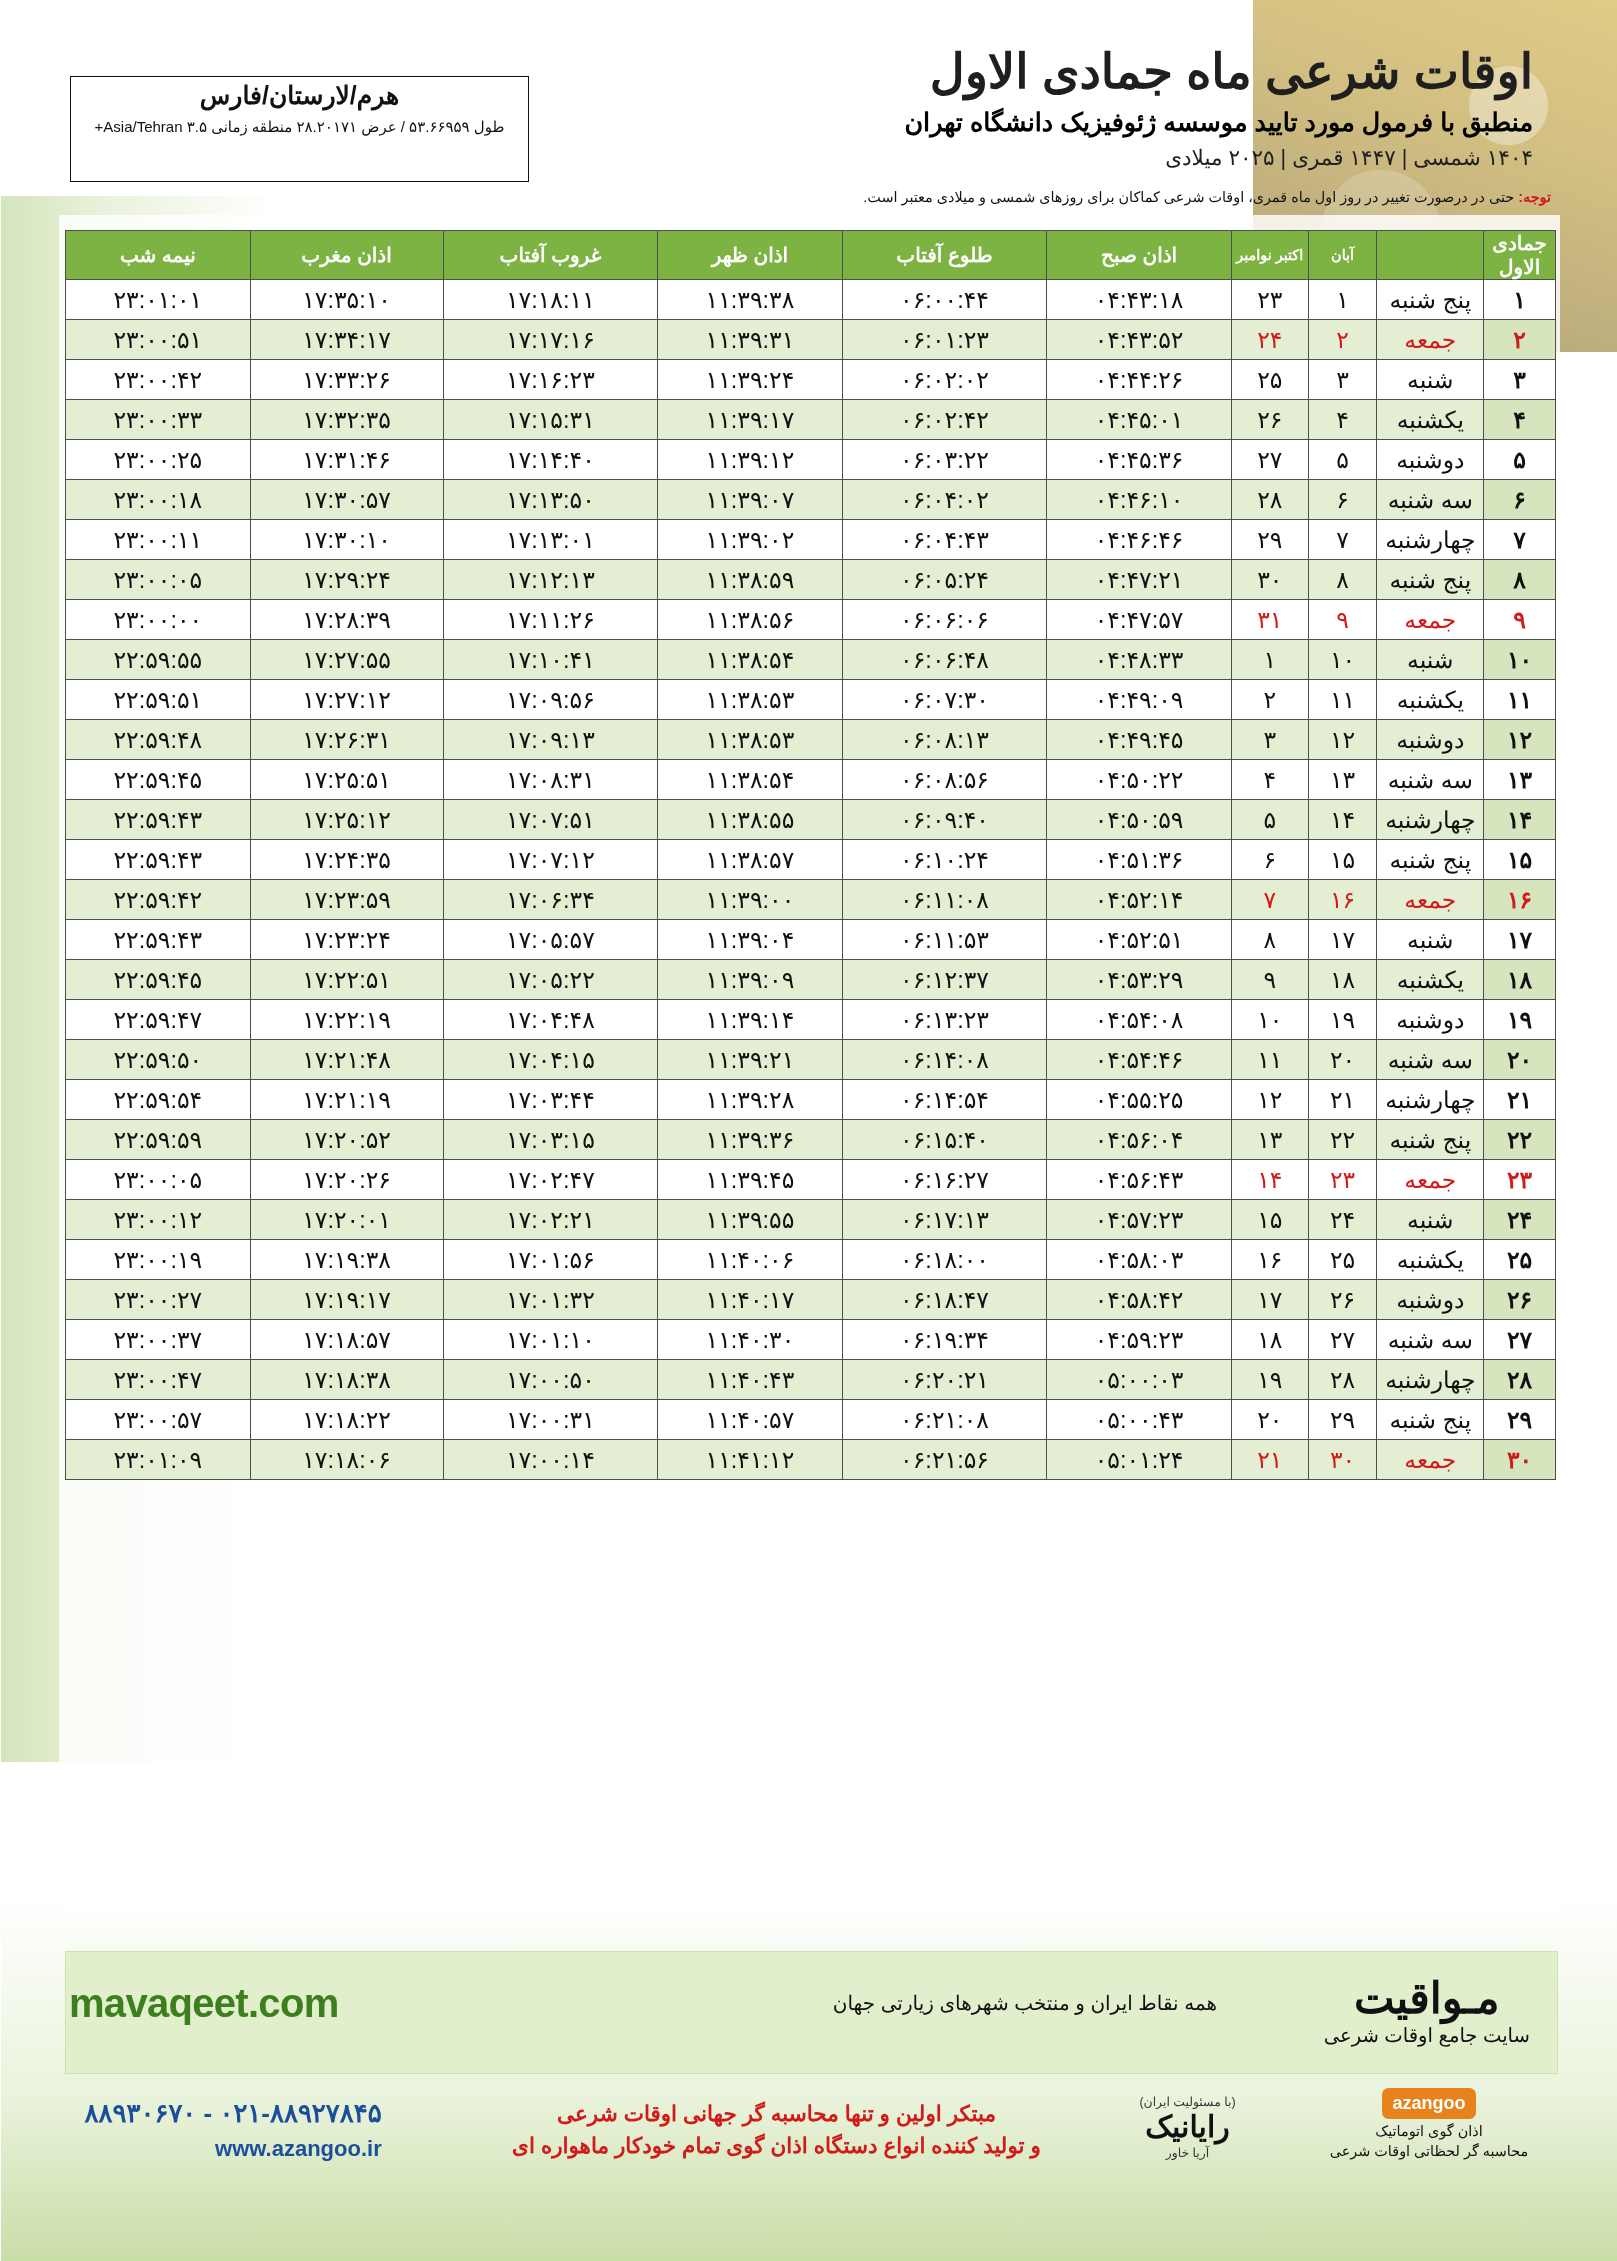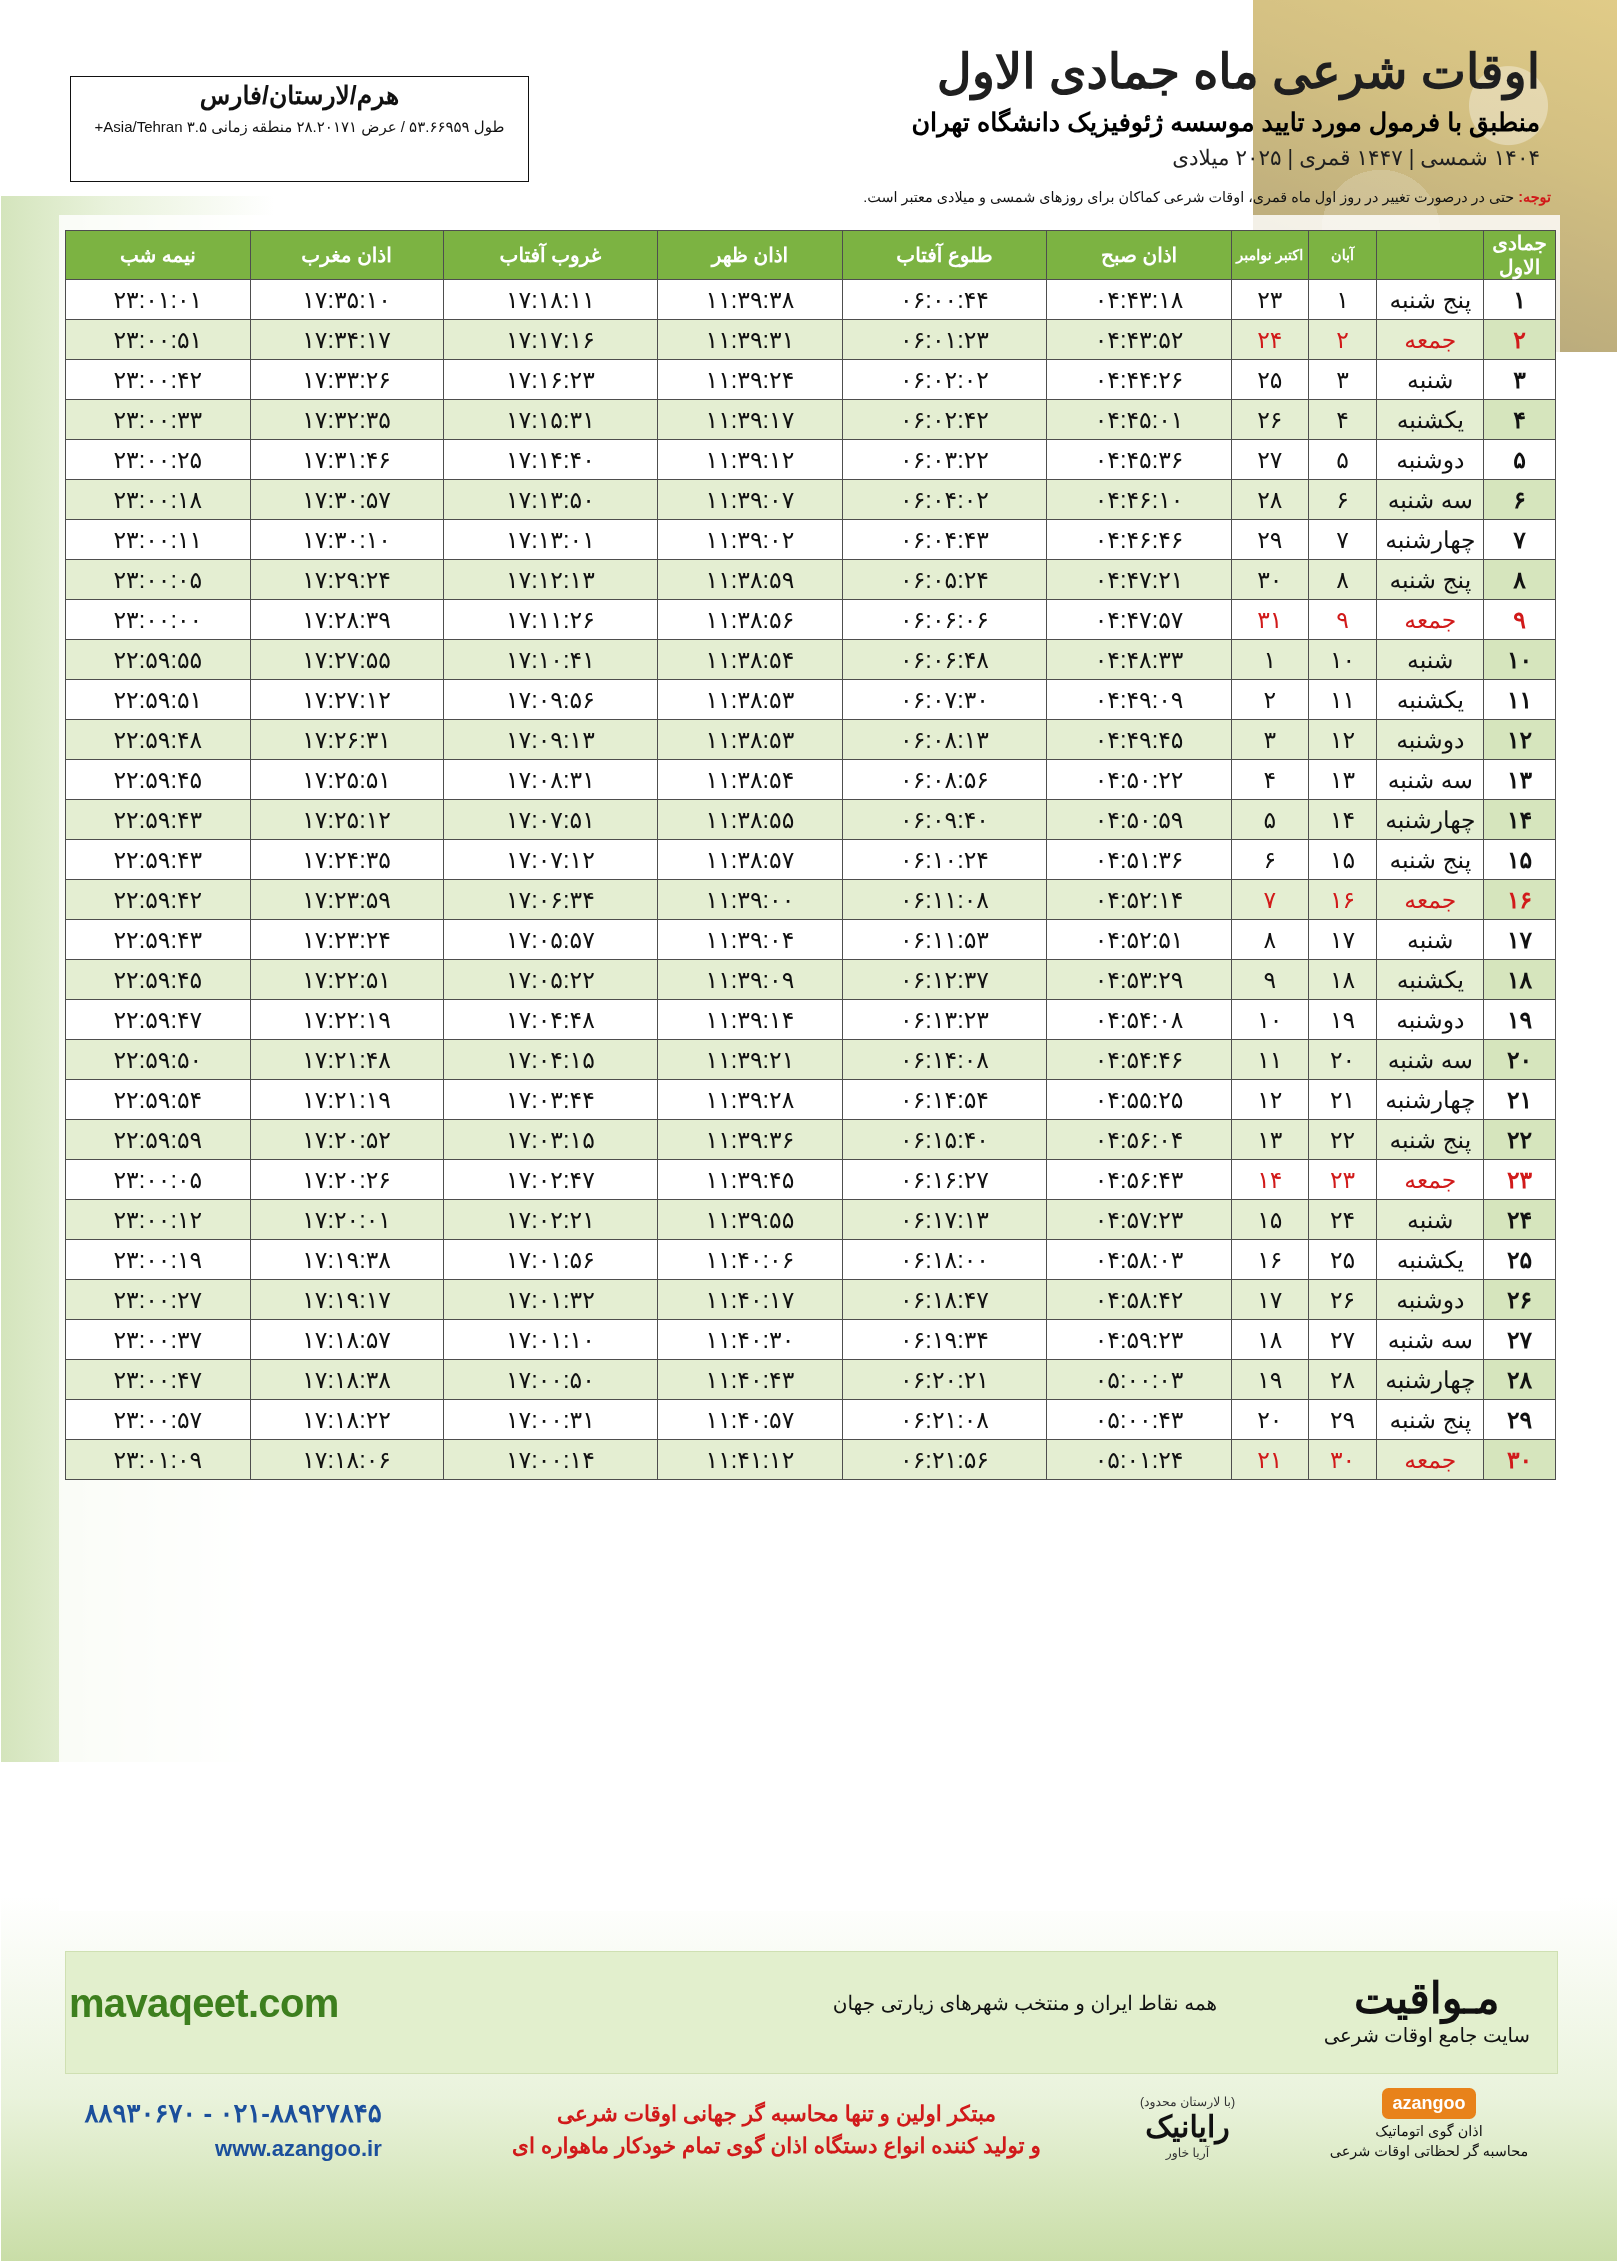--- a/index.html
+++ b/index.html
@@ -35,21 +35,21 @@
   }
   .bg-white-mask{
     position:absolute;left:59px;top:215px;width:1501px;height:1696px;background:#fff;opacity:.82;
   }
 
   
   .header{
     position:absolute;top:39px;left:0;width:1618px;height:176px;
   }
   .title-block{
-    position:absolute;right:78px;top:6.5px;text-align:right;width:1018px;
+    position:absolute;right:85px;top:6.5px;text-align:right;width:1018px;
   }
   .title-main{
     font-size:48px;font-weight:bold;color:#1f1f1f;letter-spacing:-0.7px;line-height:1.1;
   }
   .title-sub{
     font-size:25.4px;font-weight:bold;color:#000000;margin-top:9px;
   }
   .title-years{
     font-size:21.5px;color:#1f1f1f;margin-top:7.8px;
   }
@@ -573,21 +573,21 @@
       <div>۰۲۱-۸۸۹۲۷۸۴۵ - ۸۸۹۳۰۶۷۰</div>
       <div class="site">www.azangoo.ir</div>
     </div>
 
     <div class="redtext">
       <div>مبتکر اولین و تنها محاسبه گر جهانی اوقات شرعی</div>
       <div>و تولید کننده انواع دستگاه اذان گوی تمام خودکار ماهواره ای</div>
     </div>
 
     <div class="brand-rayanic">
-      <div class="sb">(با لارستان محدود)</div>
+      <div class="sb">(با مسئولیت ایران)</div>
       <div class="nm">رایانیک</div>
       <div class="sb">آریا خاور</div>
     </div>
 
     <div class="brand-azangoo">
       <span class="azbox">azangoo</span>
       <div class="sb">اذان گوی اتوماتیک</div>
       <div class="sb">محاسبه گر لحظاتی اوقات شرعی</div>
     </div>
   </div>

